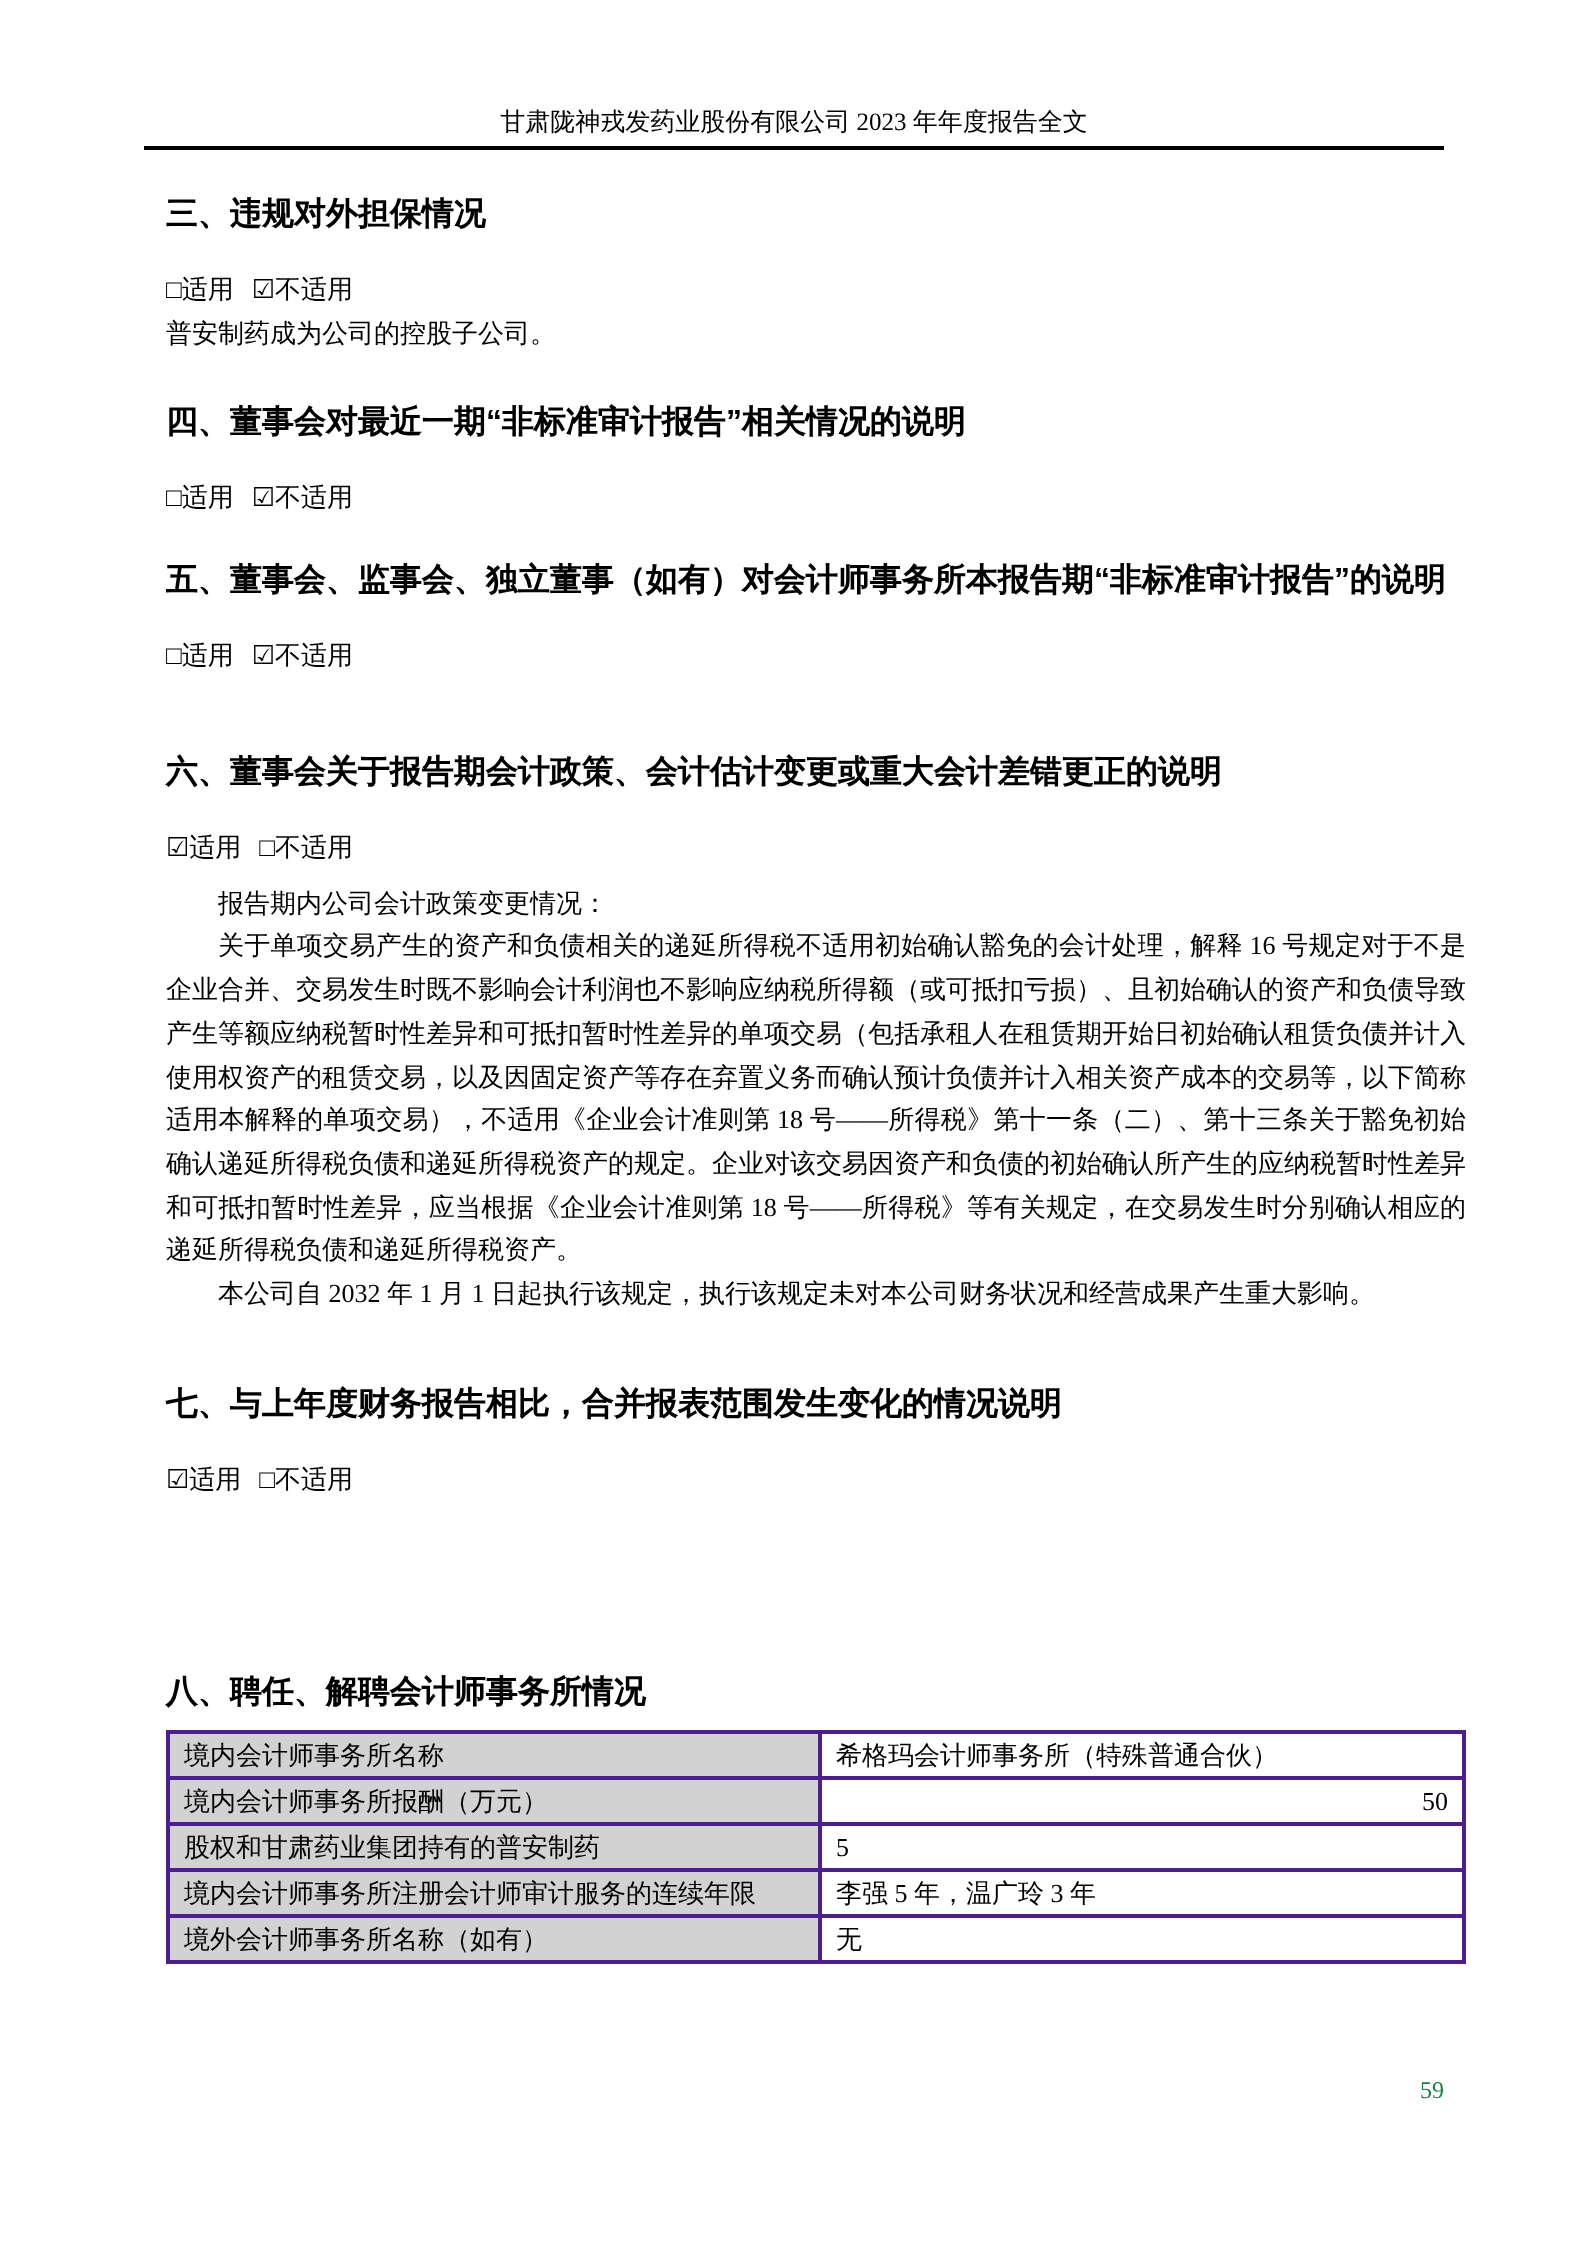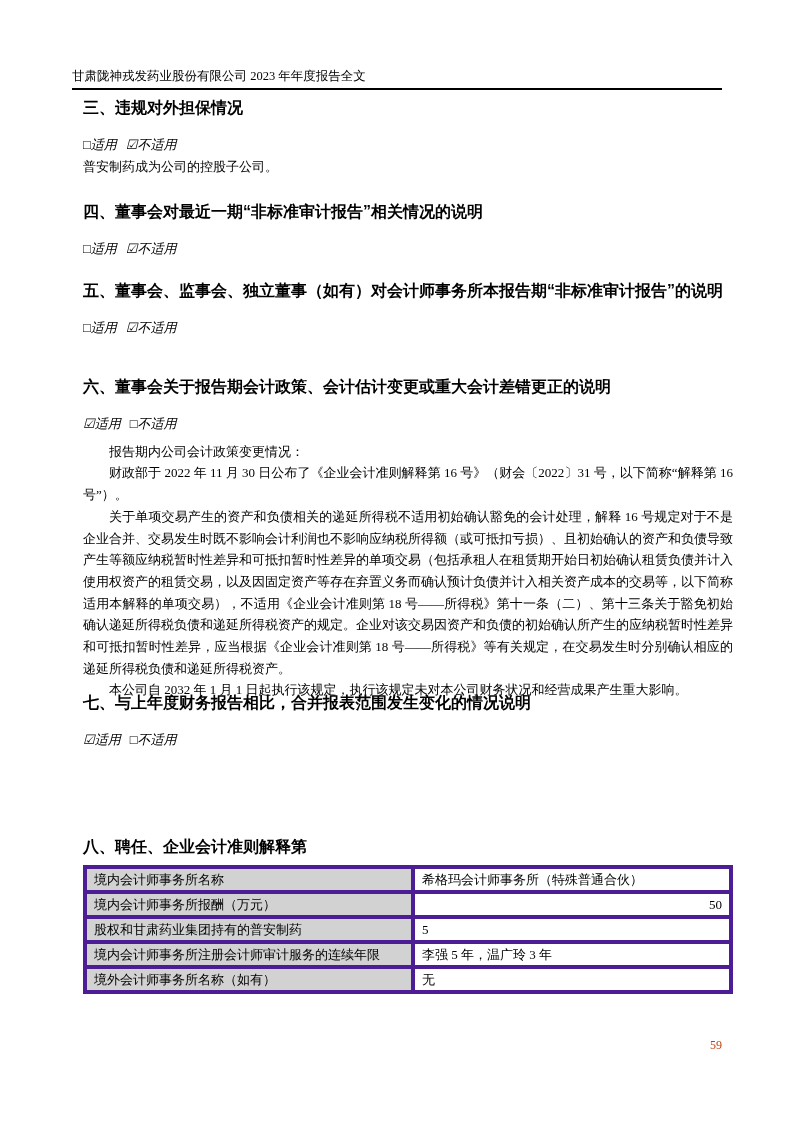--- a/index.html
+++ b/index.html
@@ -3,49 +3,49 @@
 <meta charset="utf-8">
 <style>
   html,body { margin:0; padding:0; background:#ffffff; }
   .page {
     position:relative; width:793px; height:1122px; background:#ffffff;
     overflow:hidden; color:#000;
     font-family:"Liberation Serif","DejaVu Serif",serif;
   }
   .page-header {
     position:absolute; top:0; left:72px; width:650px;
-    padding-top:70px; padding-bottom:5px;
+    padding-top:55px; padding-bottom:5px;
     border-bottom:2.5px solid #000000;
-    text-align:left; font-size:12.5px; line-height:13px;
+    text-align:center; font-size:12.5px; line-height:13px;
   }
   .section { position:absolute; left:83px; width:650px; }
   .sec-title {
     font-family:"Liberation Sans","DejaVu Sans",sans-serif;
     font-size:16px; font-weight:bold; line-height:28px; margin:0;
     text-align:justify;
   }
-  .applicable { margin-top:12px; font-size:13px; line-height:21.7px;font-style:italic; }
+  .applicable { margin-top:12px; font-size:13px; line-height:21.7px; }
   .applicable .cb-first { margin-right:9px; }
   .body-line { font-size:13px; line-height:21.7px; margin:0; }
   .para-group { margin-top:6px; }
   .para {
     font-size:13px; line-height:21.7px; margin:0;
     text-align:justify; text-indent:2em;
   }
   .sub-label { font-size:13px; line-height:21.7px; margin-top:12px; }
   .acct-table {
     width:100%; border-collapse:collapse; margin-top:4px; table-layout:fixed;
   }
   .acct-table td {
-    border:4px solid #4c1d95; font-size:13px; padding:0 7px;
+    border:2px solid #4c1d95; font-size:13px; padding:0 7px;
     height:21px; line-height:20px; overflow:hidden;
   }
   .acct-table td.label-cell { width:310px; background:#d2d2d2; }
   .acct-table td.value-num { text-align:right; }
-  .page-number { position:absolute; top:1038px; right:71px; font-size:12px; color:#c2410c;margin-left:28px; }
+  .page-number { position:absolute; top:1038px; right:71px; font-size:12px; color:#15803d;margin-left:28px; }
 
   .sec-3 { top:94px; }
   .sec-4 { top:198px; }
   .sec-5 { top:277px; }
   .sec-6 { top:373px; }
   .sec-7 { top:689px; }
   .sec-8 { top:833px; }
 </style>
 </head>
 <body>
@@ -78,35 +78,34 @@
     </div>
   </div>
 
   <div class="section sec-6">
     <h2 class="sec-title">六、董事会关于报告期会计政策、会计估计变更或重大会计差错更正的说明</h2>
     <div class="applicable">
       <span class="cb-first">☑适用</span><span>□不适用</span>
     </div>
     <div class="para-group">
       <p class="para">报告期内公司会计政策变更情况：</p>
-      <p class="para">财政部于 2022 年 11 月 30 日公布了《企业会计准则解释第 16 号》（财会〔2022〕31 号，以下简称“解释第 16 号”）。</p>
       <p class="para">关于单项交易产生的资产和负债相关的递延所得税不适用初始确认豁免的会计处理，解释 16 号规定对于不是企业合并、交易发生时既不影响会计利润也不影响应纳税所得额（或可抵扣亏损）、且初始确认的资产和负债导致产生等额应纳税暂时性差异和可抵扣暂时性差异的单项交易（包括承租人在租赁期开始日初始确认租赁负债并计入使用权资产的租赁交易，以及因固定资产等存在弃置义务而确认预计负债并计入相关资产成本的交易等，以下简称适用本解释的单项交易），不适用《企业会计准则第 18 号——所得税》第十一条（二）、第十三条关于豁免初始确认递延所得税负债和递延所得税资产的规定。企业对该交易因资产和负债的初始确认所产生的应纳税暂时性差异和可抵扣暂时性差异，应当根据《企业会计准则第 18 号——所得税》等有关规定，在交易发生时分别确认相应的递延所得税负债和递延所得税资产。</p>
       <p class="para">本公司自 2032 年 1 月 1 日起执行该规定，执行该规定未对本公司财务状况和经营成果产生重大影响。</p>
     </div>
   </div>
 
   <div class="section sec-7">
     <h2 class="sec-title">七、与上年度财务报告相比，合并报表范围发生变化的情况说明</h2>
     <div class="applicable">
       <span class="cb-first">☑适用</span><span>□不适用</span>
     </div>
   </div>
 
   <div class="section sec-8">
-    <h2 class="sec-title">八、聘任、企业会计准则解释第</h2>
+    <h2 class="sec-title">八、聘任、解聘会计师事务所情况</h2>
     <table class="acct-table">
       <tbody>
         <tr>
           <td class="label-cell">境内会计师事务所名称</td>
           <td class="value-cell">希格玛会计师事务所（特殊普通合伙）</td>
         </tr>
         <tr>
           <td class="label-cell">境内会计师事务所报酬（万元）</td>
           <td class="value-cell value-num">50</td>
         </tr>

